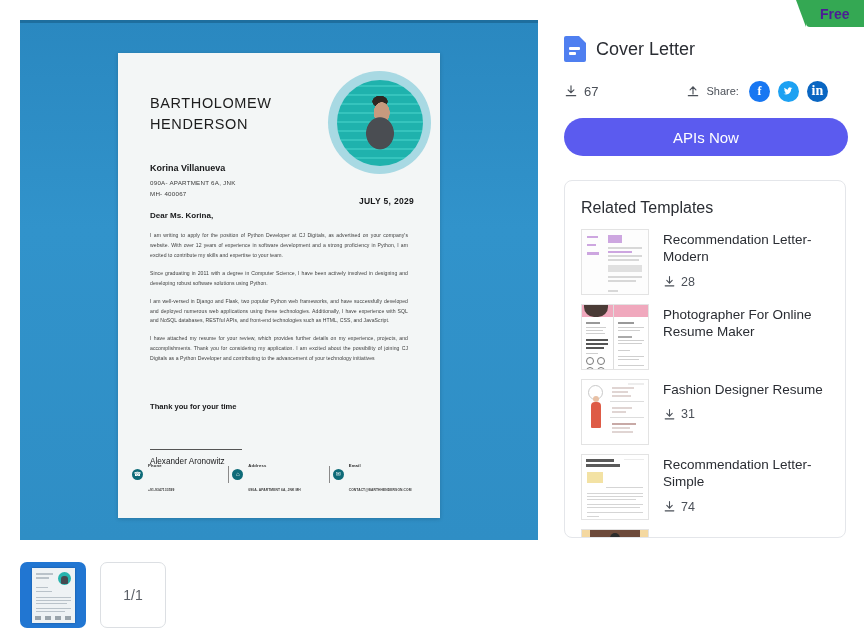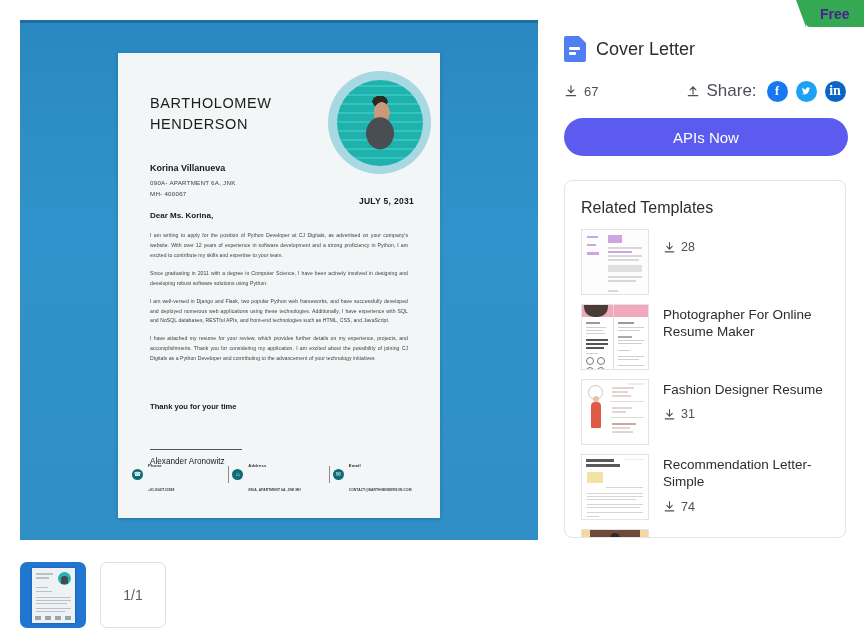--- a/index.html
+++ b/index.html
@@ -166,21 +166,21 @@
   }
   .file-ico i.l1 { top: 11px; width: 11px; height: 2.5px; }
   .file-ico i.l2 { top: 16px; width: 7px; height: 2.5px; }
   .tpl-title { font-size: 18px; color: #2a2d33; font-weight: normal; }
 
   .meta-row {
     display: flex; align-items: center; margin-top: 18px; height: 22px;
   }
   .dl-count { display: flex; align-items: center; gap: 6px; font-size: 13px; color: #4b5058; }
   .share-block { display: flex; align-items: center; gap: 6px; margin-left: 88px; }
-  .share-lbl { font-size: 17px; color: #4b5058; }
+  .share-lbl { font-size: 11px; color: #4b5058; }
   .socials { display: flex; gap: 8px; margin-left: 4px; }
   .soc { width: 21px; height: 21px; border-radius: 50%; display:flex; align-items:center; justify-content:center; color:#fff; font-weight:bold; font-size:12px; cursor:pointer; }
   .soc.fb { background: #1877f2; font-family: "Liberation Serif", serif; }
   .soc.tw { background: #1da1f2; font-size: 11px; }
   .soc.li { background: #0a66c2; font-size: 14px; font-family: "Liberation Serif", serif; }
 
   .edit-btn {
     display: block; width: 284px; height: 38px; margin-top: 16px;
     background: #5b5bef; border: none; border-radius: 19px;
     color: #fff; font-size: 15px; font-family: "Liberation Sans", sans-serif;
@@ -234,21 +234,21 @@
     <div class="doc">
       <div class="doc-inner">
 
         <div class="doc-name" style="white-space:pre-line">BARTHOLOMEW
 HENDERSON</div>
 
         <div class="doc-photo-ring">
           <div class="doc-photo"></div>
         </div>
 
-        <div class="doc-date">JULY 5, 2031</div>
+        <div class="doc-date">JULY 5, 2029</div>
 
         <div class="doc-recipient">Korina Villanueva</div>
         <div class="doc-addr" style="white-space:pre-line">090A- APARTMENT 6A, JNK
 MH- 400067</div>
         <div class="doc-salutation">Dear Ms. Korina,</div>
 
         <div class="doc-body">
           <p>I am writing to apply for the position of Python Developer at CJ Digitals, as advertised on your company's website. With over 12 years of experience in software development and a strong proficiency in Python, I am excited to contribute my skills and expertise to your team.</p>
           <p>Since graduating in 2011 with a degree in Computer Science, I have been actively involved in designing and developing robust software solutions using Python.</p>
           <p>I am well-versed in Django and Flask, two popular Python web frameworks, and have successfully developed and deployed numerous web applications using these technologies. Additionally, I have experience with SQL and NoSQL databases, RESTful APIs, and front-end technologies such as HTML, CSS, and JavaScript.</p>
@@ -358,20 +358,21 @@
           <span class="g" style="left:26px;top:17px;right:6px;height:1.5px"></span>
           <span class="p" style="left:26px;top:21px;width:24px;height:1.5px"></span>
           <span class="g" style="left:26px;top:25px;right:6px;height:1.5px"></span>
           <span class="g" style="left:26px;top:29px;right:9px;height:1.5px"></span>
           <span class="g" style="left:26px;top:35px;right:6px;height:7px;opacity:.8"></span>
           <span class="g" style="left:26px;top:46px;right:6px;height:1.5px"></span>
           <span class="g" style="left:26px;top:50px;right:12px;height:1.5px"></span>
           <span class="g" style="left:26px;top:60px;width:10px;height:1.5px"></span>
         </div>
         <div class="rel-info">
+          <div class="rel-name">Recommendation Letter-Modern</div>
           <div class="rel-dl">
             <svg class="ico" width="13" height="13" viewBox="0 0 24 24" fill="none" stroke="#4b5058" stroke-width="2" stroke-linecap="round">
                 <path d="M12 3v11M7 10l5 5 5-5M4 20h16"></path>
               </svg>
             <span>28</span>
           </div>
         </div>
       </div>
 
       <div class="rel-item">

